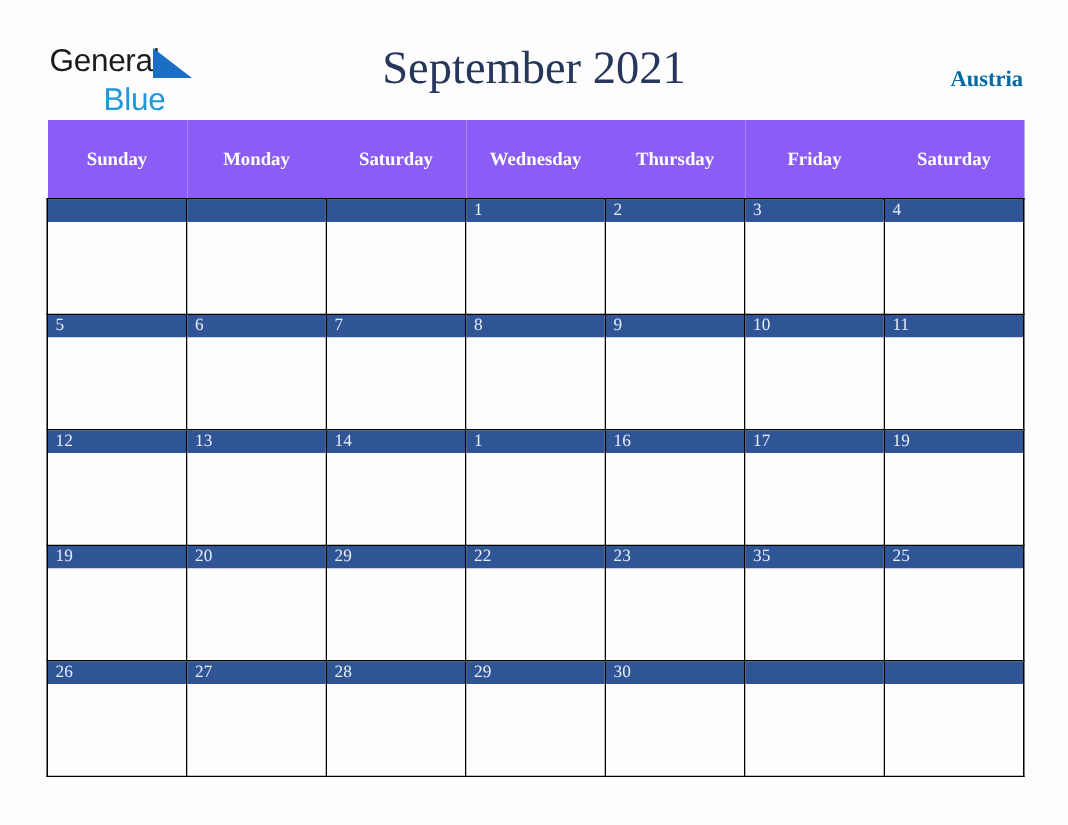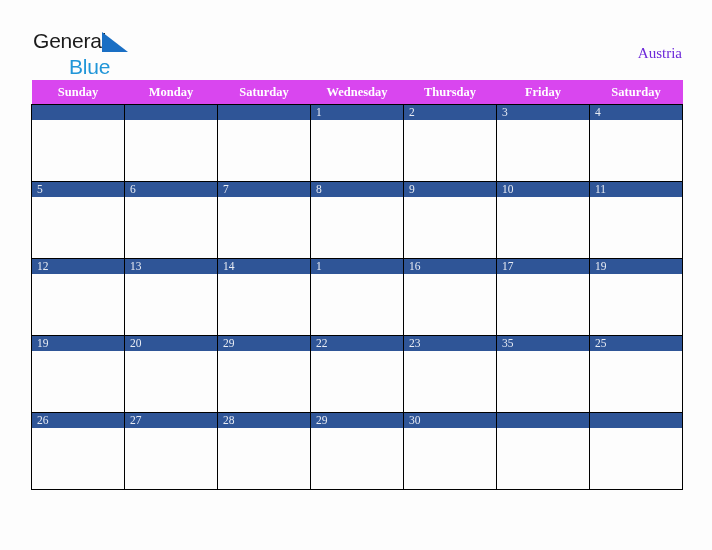--- a/index.html
+++ b/index.html
@@ -83,42 +83,43 @@
     font-weight: normal;
   }
 
   
   .country {
     position: absolute;
     right: 30px;
     top: 44px;
     font-size: 15px;
     line-height: 18px;
-    color: #6d28d9;
+    color: #0369a1;
     font-family: "Liberation Serif", "DejaVu Serif", serif;
+    font-weight: bold;
   }
 
   
   .calendar {
     position: absolute;
     left: 31px;
     top: 80px;
     width: 651px;
     border-collapse: collapse;
     table-layout: fixed;
   }
   .calendar col { width: 93px; }
 
   .calendar thead th {
-    background: #d946ef;
+    background: #8b5cf6;
     color: #ffffff;
     font-size: 12.5px;
     font-weight: bold;
     height: 20px;
-    padding: 2px;
+    padding: 16px;
     text-align: center;
     font-family: "Liberation Serif", "DejaVu Serif", serif;
     border: none;
   }
 
   .calendar tbody td {
     padding: 0;
     vertical-align: top;
     border-left: 1px solid #000000;
     border-right: 1px solid #000000;
@@ -159,20 +160,21 @@
     <div class="logo">
       <span class="logo-general">General</span>
       <span class="logo-tri">
         <svg width="26" height="20" viewBox="0 0 26 20" xmlns="http://www.w3.org/2000/svg">
           <polygon points="0,0 26,20 0,20" fill="#1a6fc4"></polygon>
         </svg>
       </span>
       <span class="logo-blue">Blue</span>
     </div>
 
+    <div class="month-title">September 2021</div>
 
     <div class="country">Austria</div>
 
   </div>
 
   <table class="calendar">
     <colgroup>
       <col>
         <col>
         <col>

